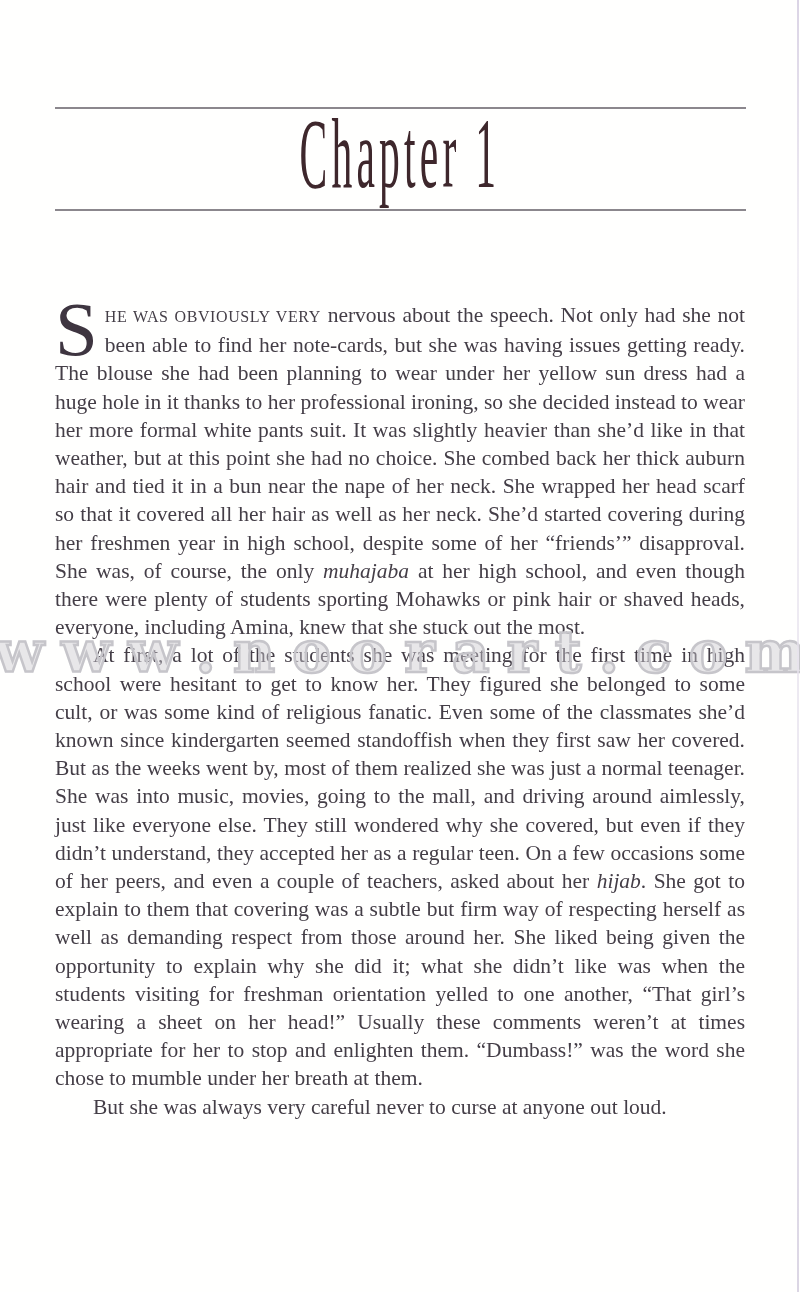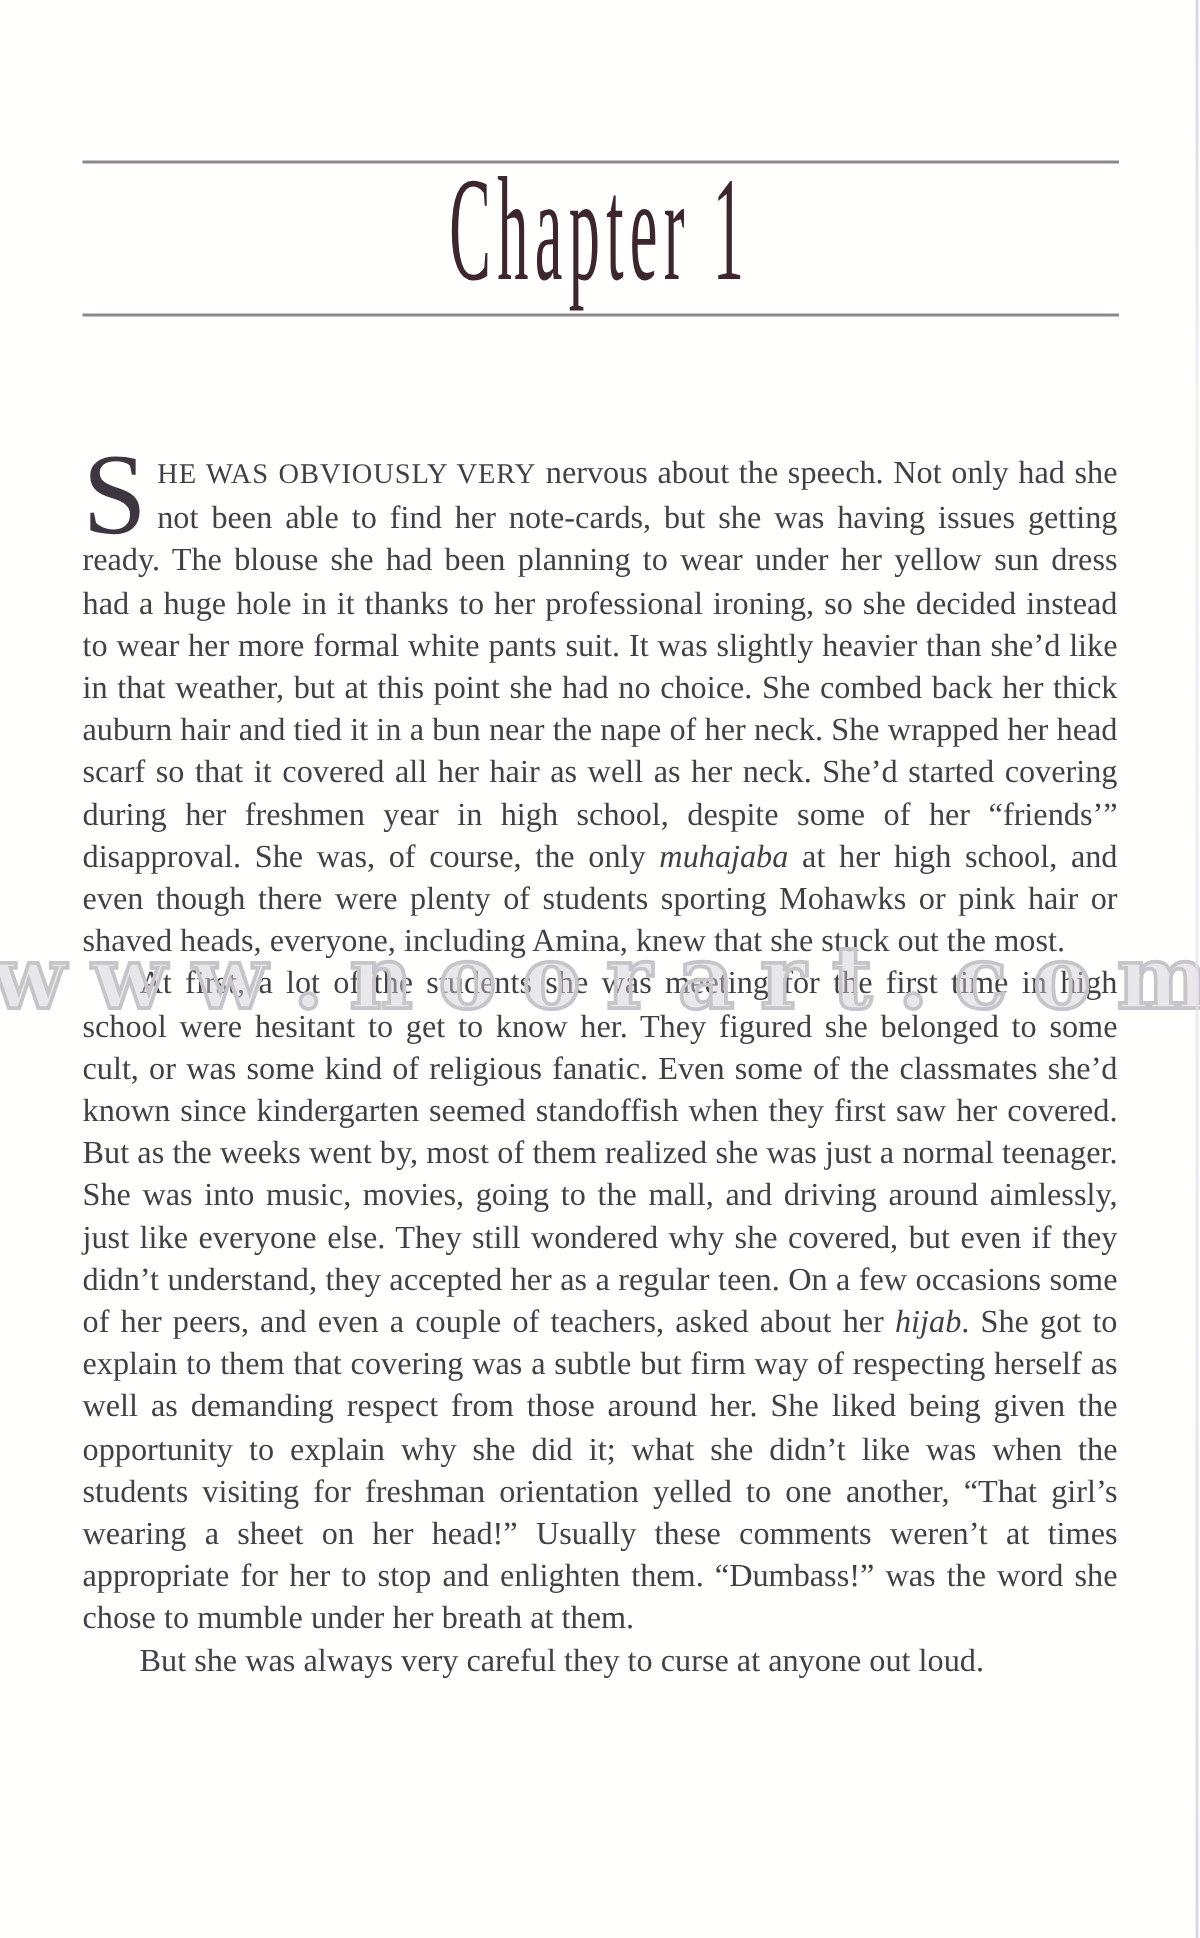--- a/index.html
+++ b/index.html
@@ -58,21 +58,21 @@
   .body-text p.indent { text-indent: 38px; }
   .dropcap {
     float: left;
     font-size: 77px;
     line-height: 57px;
     height: 55px;
     padding: 0 7px 0 0;
     color: #3e3540;
   }
   .leadin {
-    font-size: 19px;
+    font-size: 16px;
     letter-spacing: 0.6px;
   }
   .body-text i { }
   
   .watermark {
     position: absolute;
     top: 624px;
     left: -6px;
     width: 812px;
     height: 56px;
@@ -115,21 +115,21 @@
   <div class="rule rule-bottom"></div>
 
   <div class="body-text">
     <p class="para">
       <span class="dropcap">S</span><span class="leadin">HE WAS OBVIOUSLY VERY</span><span><span> nervous about the speech. Not only had she not been able to find her note-cards, but she was having issues getting ready. The blouse she had been planning to wear under her yellow sun dress had a huge hole in it thanks to her professional ironing, so she decided instead to wear her more formal white pants suit. It was slightly heavier than she’d like in that weather, but at this point she had no choice. She combed back her thick auburn hair and tied it in a bun near the nape of her neck. She wrapped her head scarf so that it covered all her hair as well as her neck. She’d started covering during her freshmen year in high school, despite some of her “friends’” disapproval. She was, of course, the only </span><i>muhajaba</i><span> at her high school, and even though there were plenty of students sporting Mohawks or pink hair or shaved heads, everyone, including Amina, knew that she stuck out the most.</span></span>
     </p>
     <p class="para indent">
       <span><span>At first, a lot of the students she was meeting for the first time in high school were hesitant to get to know her. They figured she belonged to some cult, or was some kind of religious fanatic. Even some of the classmates she’d known since kindergarten seemed standoffish when they first saw her covered. But as the weeks went by, most of them realized she was just a normal teenager. She was into music, movies, going to the mall, and driving around aimlessly, just like everyone else. They still wondered why she covered, but even if they didn’t understand, they accepted her as a regular teen. On a few occasions some of her peers, and even a couple of teachers, asked about her </span><i>hijab</i><span>. She got to explain to them that covering was a subtle but firm way of respecting herself as well as demanding respect from those around her. She liked being given the opportunity to explain why she did it; what she didn’t like was when the students visiting for freshman orientation yelled to one another, “That girl’s wearing a sheet on her head!” Usually these comments weren’t at times appropriate for her to stop and enlighten them. “Dumbass!” was the word she chose to mumble under her breath at them.</span></span>
     </p>
     <p class="para indent">
-      <span><span>But she was always very careful they to curse at anyone out loud.</span></span>
+      <span><span>But she was always very careful never to curse at anyone out loud.</span></span>
     </p>
   </div>
 
   <div class="watermark">
       <span>w</span>
       <span>w</span>
       <span>w</span>
       <span>.</span>
       <span>n</span>
       <span>o</span>

